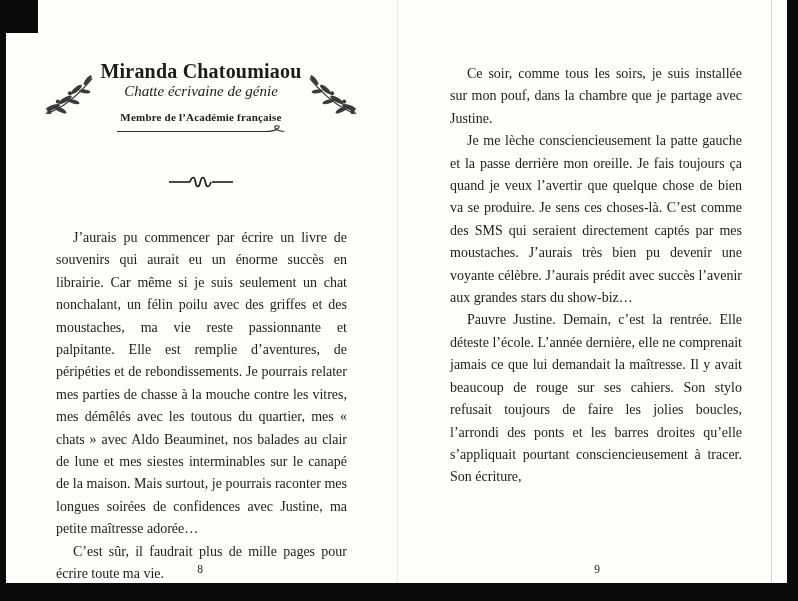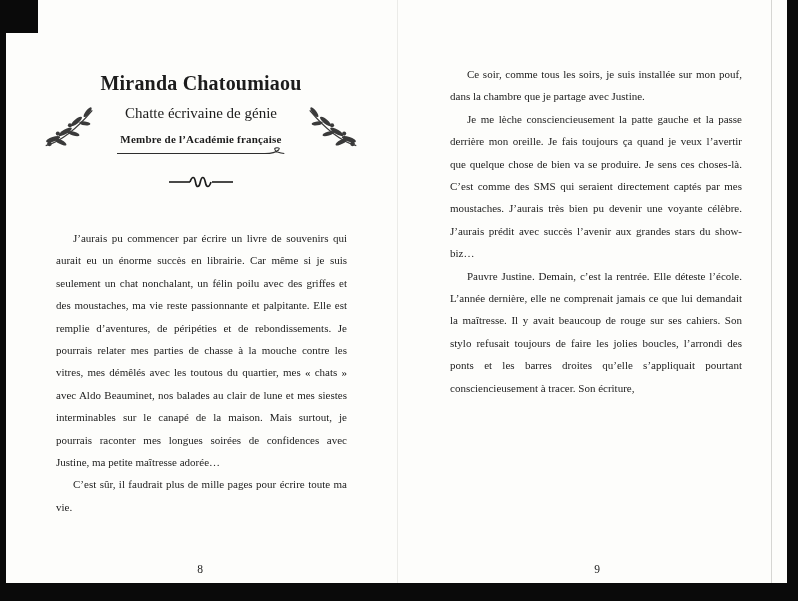--- a/index.html
+++ b/index.html
@@ -24,31 +24,31 @@
   .bar-right   { right: 0; top: 0; width: 11px; height: 601px; }
   .bar-bottom  { left: 0; bottom: 0; width: 798px; height: 18px; }
 
   .edge-line { position: absolute; top: 0; bottom: 18px; width: 1px; }
   .gutter-line { left: 397px; background: #ebebe8; }
   .page-edge-line { left: 771px; background: #d6d6d3; }
 
   
   .chapter-header {
     position: absolute;
-    left: 42px; top: 72px; width: 318px;
-    display: flex; align-items: flex-end; justify-content: center;
+    left: 42px; top: 60px; width: 318px;
+    display: flex; align-items: center; justify-content: center;
     gap: 0;
   }
   .header-text { width: 212px; text-align: center; }
   .chapter-title {
     font-size: 20px; font-weight: bold; letter-spacing: 0.2px;
     white-space: nowrap;
   }
   .chapter-subtitle {
-    font-size: 15px; margin-top: 10px;
+    font-style: italic; font-size: 15px; 
     white-space: nowrap;
   }
   .chapter-affiliation {
     font-weight: bold; font-size: 11px; margin-top: 11px;
     letter-spacing: 0.2px; white-space: nowrap;
   }
   .flourish-wrap { margin-top: 1px; line-height: 0; }
 
   .laurel { flex: 0 0 auto; }
   .laurel-right svg { transform: scaleX(-1); }
@@ -56,21 +56,21 @@
   .section-divider {
     position: absolute; left: 169px; top: 174px; width: 64px; height: 16px;
     line-height: 0;
   }
 
   
   .body-text { position: absolute; }
   .body-left  { left: 56px;  top: 203px; width: 291px; margin-top: 24px; }
   .body-right { left: 450px; top: 63px;  width: 292px; }
   .body-text p {
-    font-size: 11px;
+    font-size: 14px;
     line-height: 22.4px;
     text-align: justify;
     text-indent: 17px;
     hyphens: auto;
     font-family: Liberation Serif, serif;
   }
 
   
   .page-number {
     position: absolute; top: 563px;

